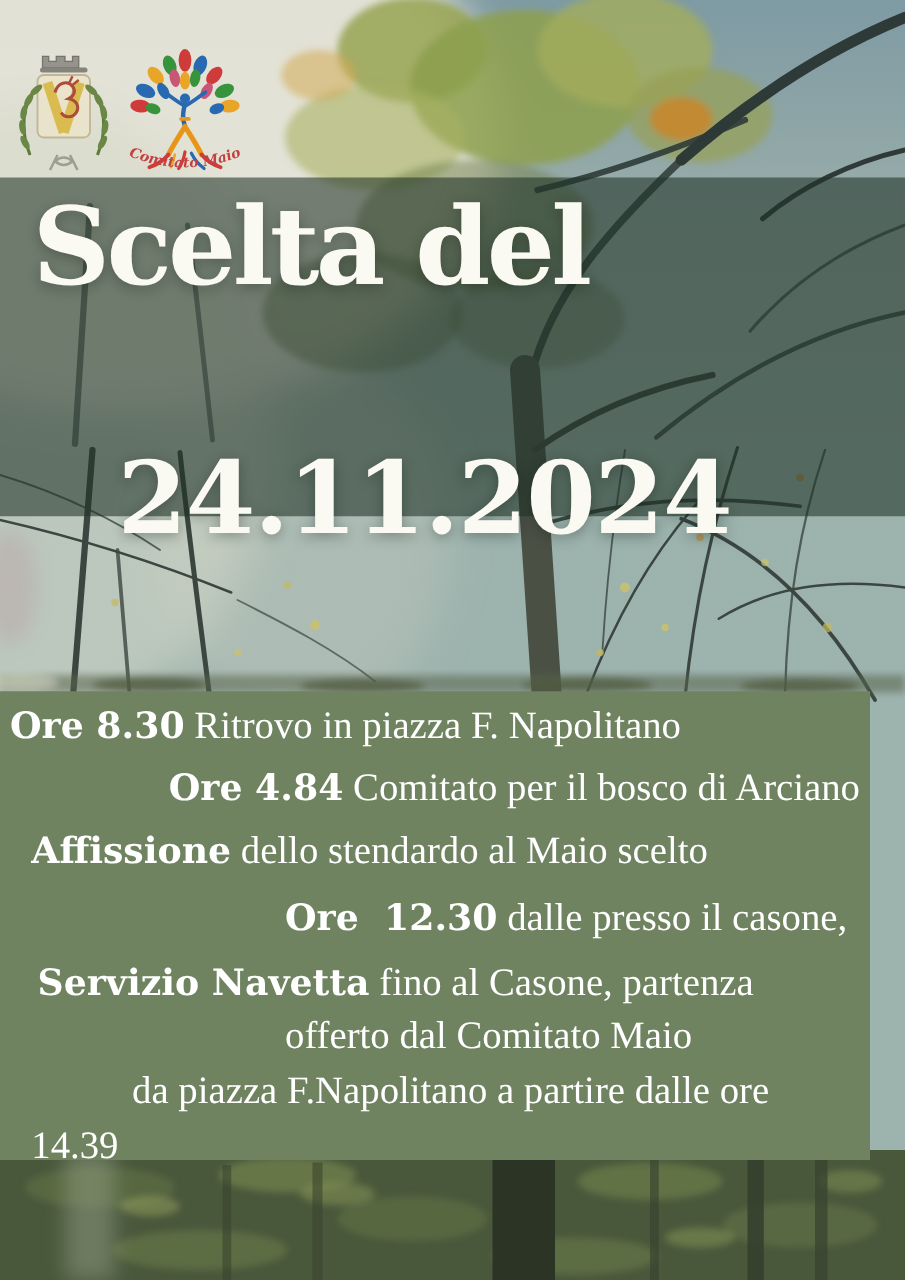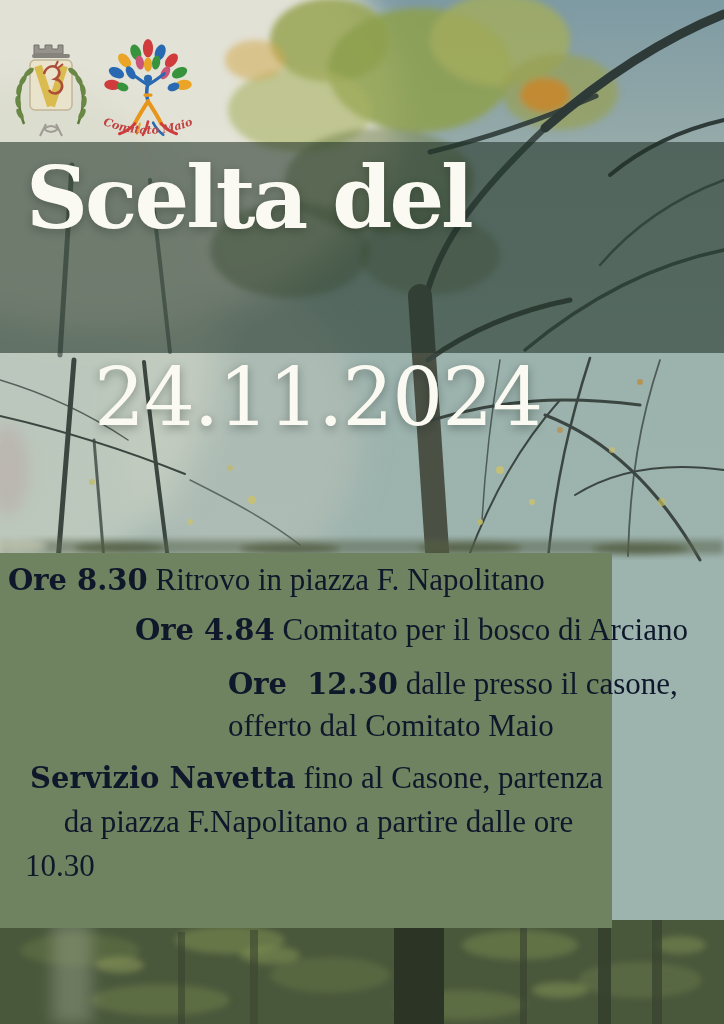--- a/index.html
+++ b/index.html
@@ -2,31 +2,31 @@
 <html><head>
 <meta charset="utf-8">
 <style>
   html,body{margin:0;padding:0;background:#222;}
   .poster{position:relative;width:724px;height:1024px;overflow:hidden;
           font-family:"Liberation Serif",serif;background:#9db3ae;}
   .bg{position:absolute;left:0;top:0;width:724px;height:1024px;}
   .logo{position:absolute;}
   .logo.coa{left:6px;top:34px;}
   .logo.cm{left:92px;top:34px;}
-  .title-band{position:absolute;left:0;top:142px;width:724px;height:211px;
+  .title-band{position:absolute;left:0;top:142px;width:724px;height:271px;
               background:rgba(33,52,40,.58);}
   .title{margin:0;padding:8px 0 0 26px;font-family:"DejaVu Serif",serif;
          font-weight:700;font-size:86px;line-height:95px;letter-spacing:-3px;
          color:#fbfaf2;text-shadow:0 3px 10px rgba(15,25,18,.3);}
   .title span{display:block;}
   .date{position:absolute;left:94px;top:350px;font-family:"DejaVu Serif",serif;
-        font-weight:400;font-size:80px;line-height:1.2;letter-spacing:-1px;
+        font-weight:700;font-size:80px;line-height:1.2;letter-spacing:-1px;
         color:#fbfaf2;text-shadow:0 3px 10px rgba(15,25,18,.35);}
-  .schedule{position:absolute;left:0;top:553px;width:612px;height:375px;
-            background:#6f8360;color:#0f172a;}
+  .schedule{position:absolute;left:0;top:553px;width:696px;height:375px;
+            background:#6f8360;color:#ffffff;}
   .line{font-size:31px;line-height:38px;white-space:nowrap;}
   .line .b{font-family:"DejaVu Serif",serif;font-weight:700;font-size:29px;}
   .l1{margin:8px 0 0 8px;}
   .l2{margin:12px 0 0 135px;}
   .l3{margin:12px 0 0 25px;}
   .l4{margin:16px 0 0 228px;}
   .l5{margin:4px 0 0 228px;}
   .l6{margin:14px 0 0 30px;}
   .l7{margin:6px 0 0 25px;text-align:center;}
   .l8{margin:6px 0 0 25px;}
@@ -231,30 +231,33 @@
 
   <div class="date">24.11.2024</div>
 
   <div class="schedule">
     <div class="line l1">
       <span class="b">Ore 8.30</span><span class="r"> Ritrovo in piazza F. Napolitano</span>
     </div>
     <div class="line l2">
       <span class="b">Ore 4.84</span><span class="r"> Comitato per il bosco di Arciano</span>
     </div>
+    <div class="line l3">
+      <span class="b">Affissione</span><span class="r"> dello stendardo al Maio scelto</span>
+    </div>
     <div class="line l4">
       <span class="b">Ore&nbsp; 12.30</span><span class="r"> dalle presso il casone,</span>
     </div>
+    <div class="line l6">
+      <span class="b">Servizio Navetta</span><span class="r"> fino al Casone, partenza</span>
+    </div>
     <div class="line l5">
       <span class="r">offerto dal Comitato Maio</span>
     </div>
-    <div class="line l6">
-      <span class="b">Servizio Navetta</span><span class="r"> fino al Casone, partenza</span>
-    </div>
     <div class="line l7">
       <span class="r">da piazza F.Napolitano a partire dalle ore</span>
     </div>
     <div class="line l8">
-      <span class="r">10.30</span>
+      <span class="r">14.39</span>
     </div>
   </div>
 
 </div>
 
 </body></html>

